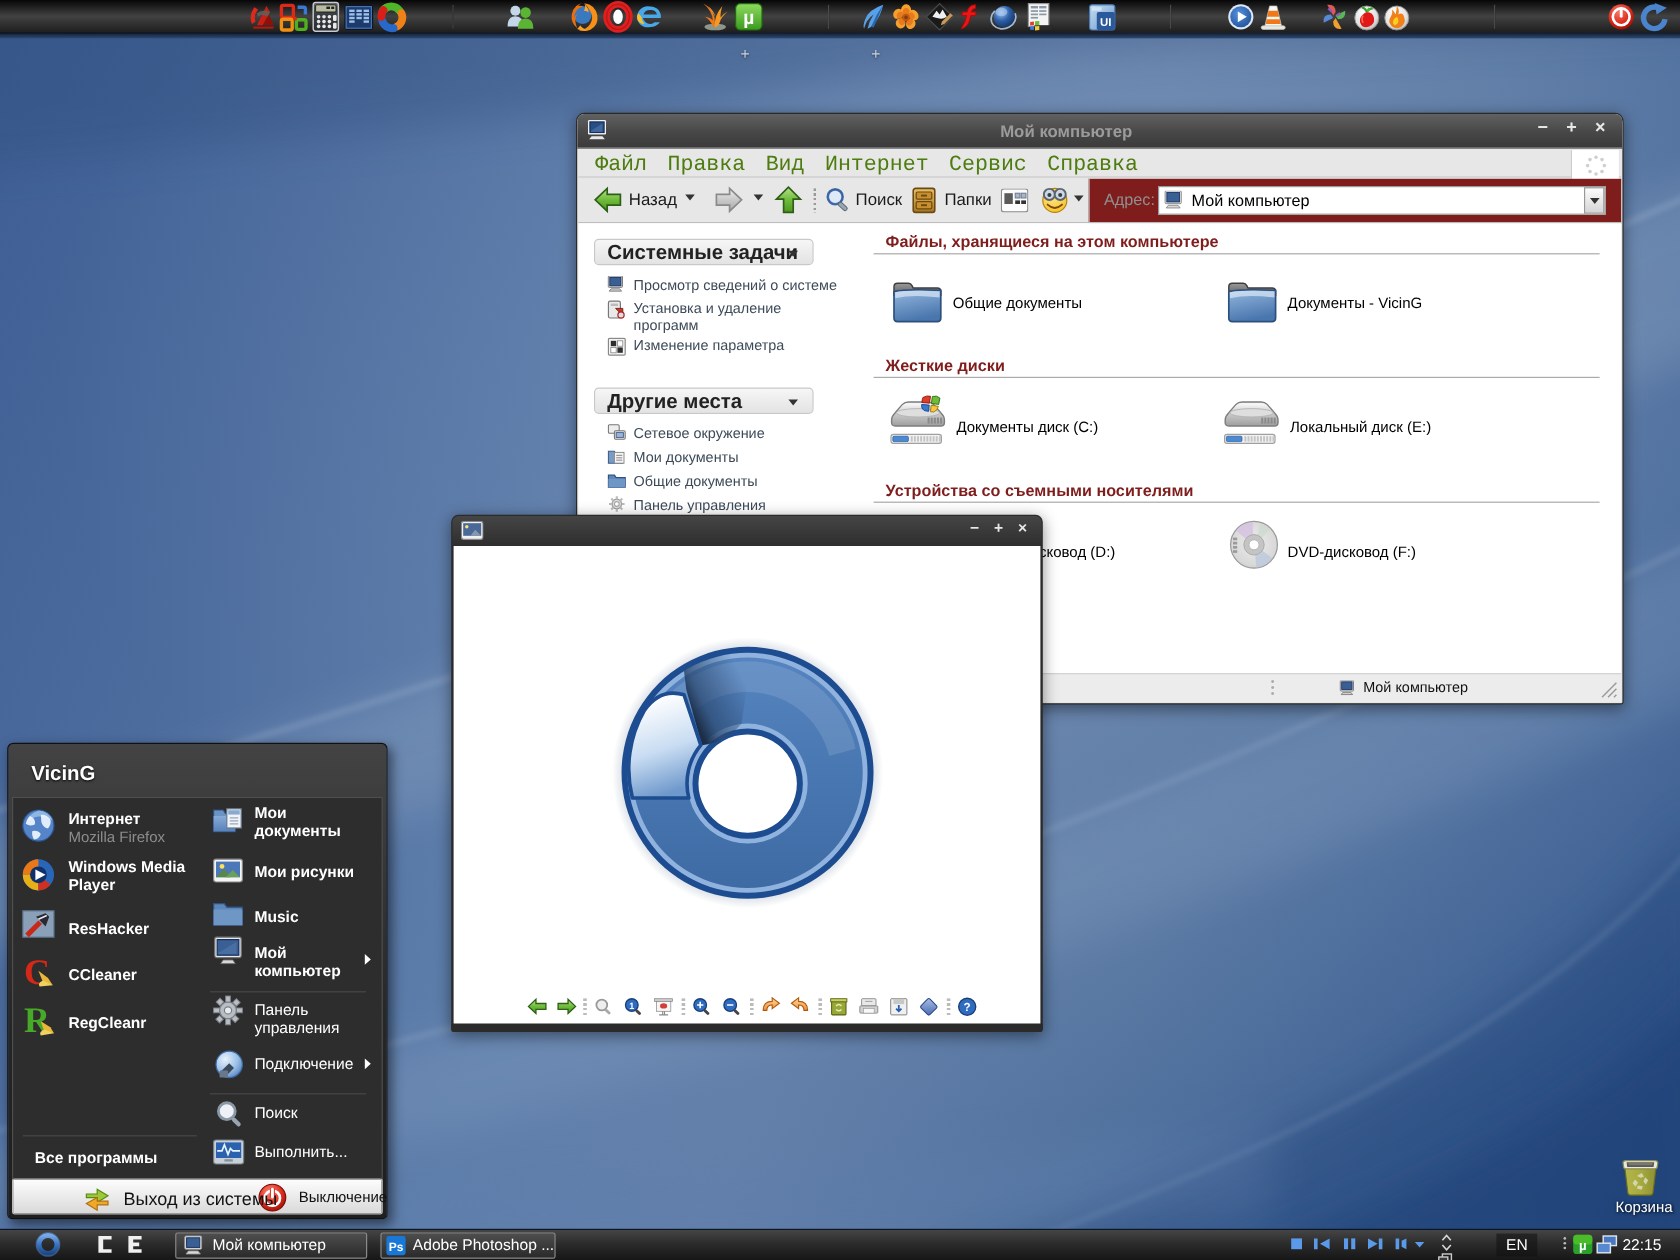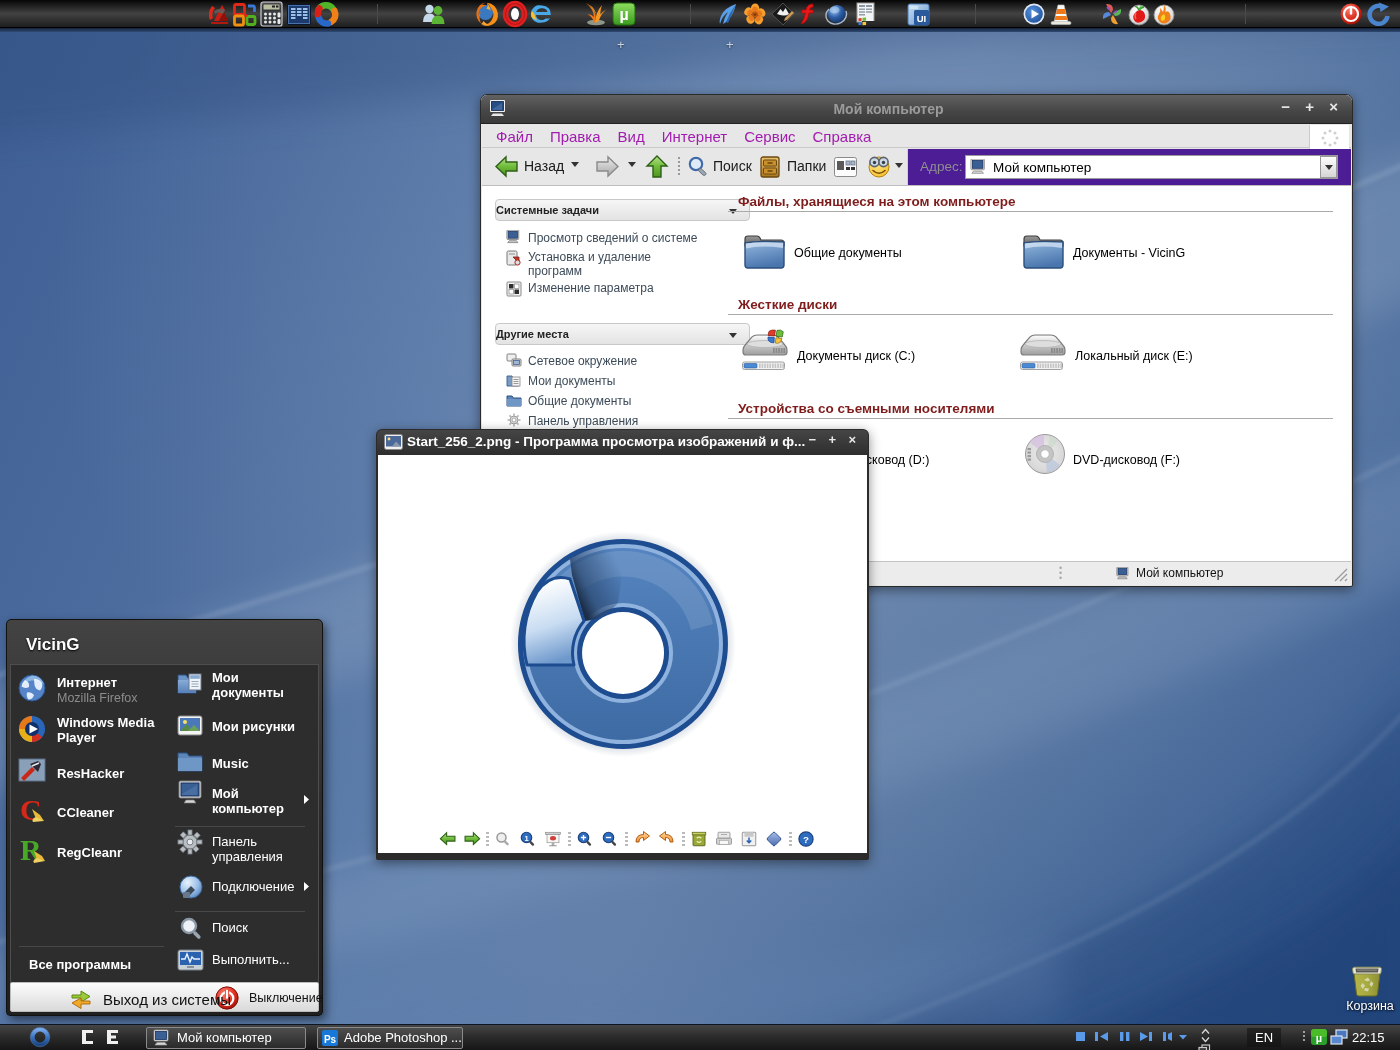--- a/index.html
+++ b/index.html
@@ -19,27 +19,27 @@
 
 #exp { position:absolute; left:480px; top:94px; width:873px; height:493px;
  background:#e7e7e7; border:1px solid #2a2a2a; border-radius:7px 7px 2px 2px;
  box-shadow:0 3px 12px rgba(0,0,0,.45); }
 #exp .tbar { position:absolute; left:0; top:0; right:0; height:29px;
  background:linear-gradient(#616161, #474747 55%, #3a3a3a);
  border-radius:6px 6px 0 0; border-bottom:1px solid #222; }
 #exp .ttl { position:absolute; left:0; right:56px; top:6px; text-align:center; color:#9b9b9b; font-weight:bold; font-size:14px; }
 .wbtn { position:absolute; top:3px; color:#e8e8e8; font-weight:bold; font-size:15px; }
 #exp .menus { position:absolute; left:1px; right:1px; top:29px; height:24px; background:#e7e7e7; border-bottom:1px solid #c9c9c9; }
-#exp .menus span { color:#a21caf; font-size:15px; margin-right:17px; }
+#exp .menus span { color:#4d7c0f; font-size:18px; margin-right:17px;font-family:Liberation Mono, monospace; }
 #exp .throb { position:absolute; right:3px; top:30px; width:40px; height:25px; background:#fff; border-left:1px solid #ccc; }
 #exp .tools { position:absolute; left:1px; top:54px; width:425px; height:37px; background:#e7e7e7; border-bottom:1px solid #bdbdbd; }
-#exp .addr { position:absolute; left:426px; top:54px; right:1px; height:37px; background:#4c1d95; border-bottom:1px solid #bdbdbd; border-left:1px solid #cfcfcf; }
+#exp .addr { position:absolute; left:426px; top:54px; right:1px; height:37px; background:#7f1d1d; border-bottom:1px solid #bdbdbd; border-left:1px solid #cfcfcf; }
 #exp .content { position:absolute; left:1px; right:1px; top:91px; bottom:25px; background:#fff; }
 #exp .sbar { position:absolute; left:1px; right:1px; bottom:1px; height:24px; background:#ececec; border-top:1px solid #c5c5c5; border-radius:0 0 2px 2px;}
-.sidehdr { position:absolute; left:13px; width:255px; height:22px; background:linear-gradient(#f6f6f6,#e3e3e3); border:1px solid #c8c8c8; border-radius:4px; font-size:11px; font-weight:bold; color:#222; line-height:21px; }
+.sidehdr { position:absolute; left:13px; width:183px; height:22px; background:linear-gradient(#f6f6f6,#e3e3e3); border:1px solid #c8c8c8; border-radius:4px; font-size:17px; font-weight:bold; color:#222; line-height:21px; padding-left:10px; }
 .hdrarr { position:absolute; right:12px; top:9px; width:0; height:0; border:4.5px solid transparent; border-top:5.5px solid #333; }
 .sitem { position:absolute; left:46px; font-size:12px; color:#3d4b59; }
 .g-hdr { position:absolute; font-size:13.5px; font-weight:bold; color:#7f1d1d; }
 .g-line { position:absolute; height:1px; background:#aaa; }
 .ilabel { position:absolute; font-size:12.5px; color:#000; }
 
 #view { position:absolute; left:376px; top:429px; width:493px; height:431px;
  background:#fff; border:2px solid #2b2b2b; border-radius:6px 6px 2px 2px;
  box-shadow:0 3px 12px rgba(0,0,0,.45); }
 #view .tbar { position:absolute; left:-1px; top:-1px; right:-1px; height:25px;
@@ -674,21 +674,20 @@
 </div>
 
 <div id="view">
   <div class="tbar">
     <svg class="abs" style="left:7px; top:4px;" width="19" height="16" viewBox="0 0 19 16">
         <rect x="0.5" y="0.5" width="18" height="15" rx="2" fill="#f0f0f0" stroke="#888"></rect>
         <rect x="2" y="2" width="15" height="10.5" fill="#4a6898"></rect>
         <circle cx="5" cy="5" r="1.4" fill="#ffe27a"></circle>
         <path d="M8 12.5 L12 7.5 L17 12.5 Z" fill="#8898ac"></path>
       </svg>
-    <div class="ttl">Start_256_2.png - Программа просмотра изображений и ф...</div>
     <div class="wbtn" style="right:52px; top:2px; font-size:13px;">−</div>
     <div class="wbtn" style="right:32px; top:2px; font-size:13px;">+</div>
     <div class="wbtn" style="right:12px; top:2px; font-size:13px;">×</div>
   </div>
   <svg class="abs" style="left:130px; top:98px;" width="230" height="230" viewBox="0 0 230 230">
     <defs>
       <radialGradient id="dshad" cx=".5" cy=".5" r=".5">
           <stop offset=".6" stop-color="#9aa8ba" stop-opacity="0"></stop>
           <stop offset=".88" stop-color="#9aa8ba" stop-opacity=".5"></stop>
           <stop offset="1" stop-color="#9aa8ba" stop-opacity="0"></stop>

